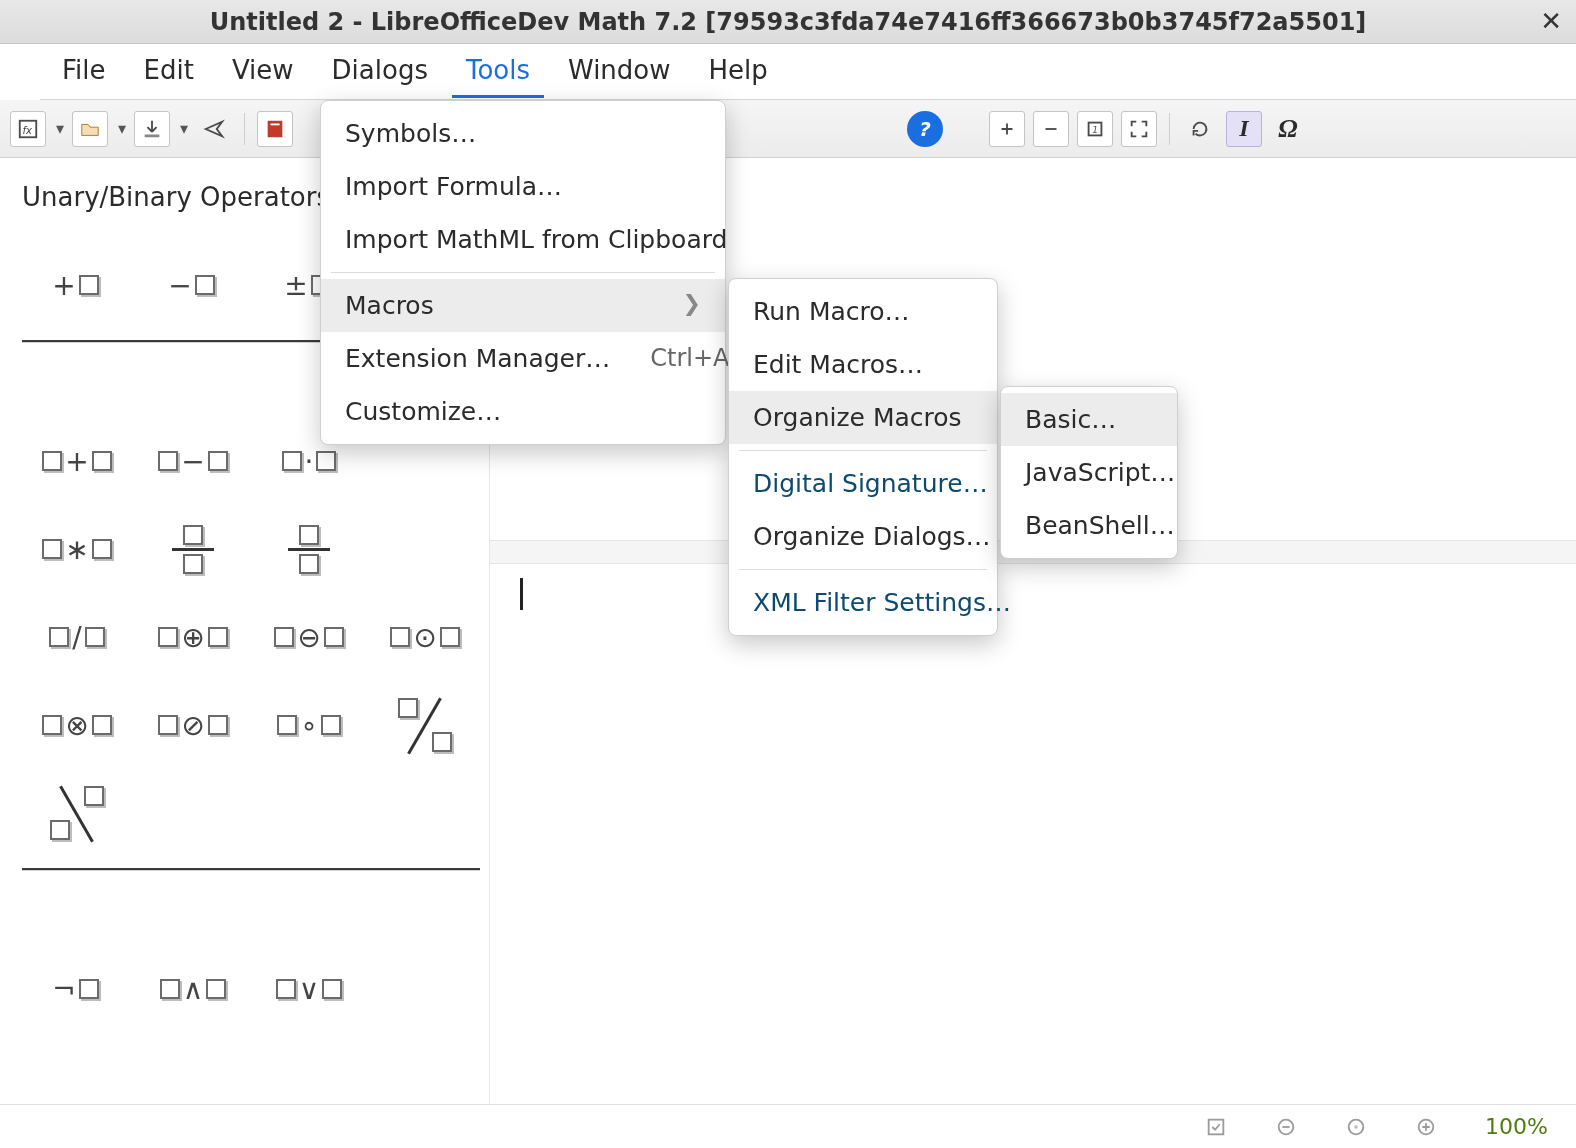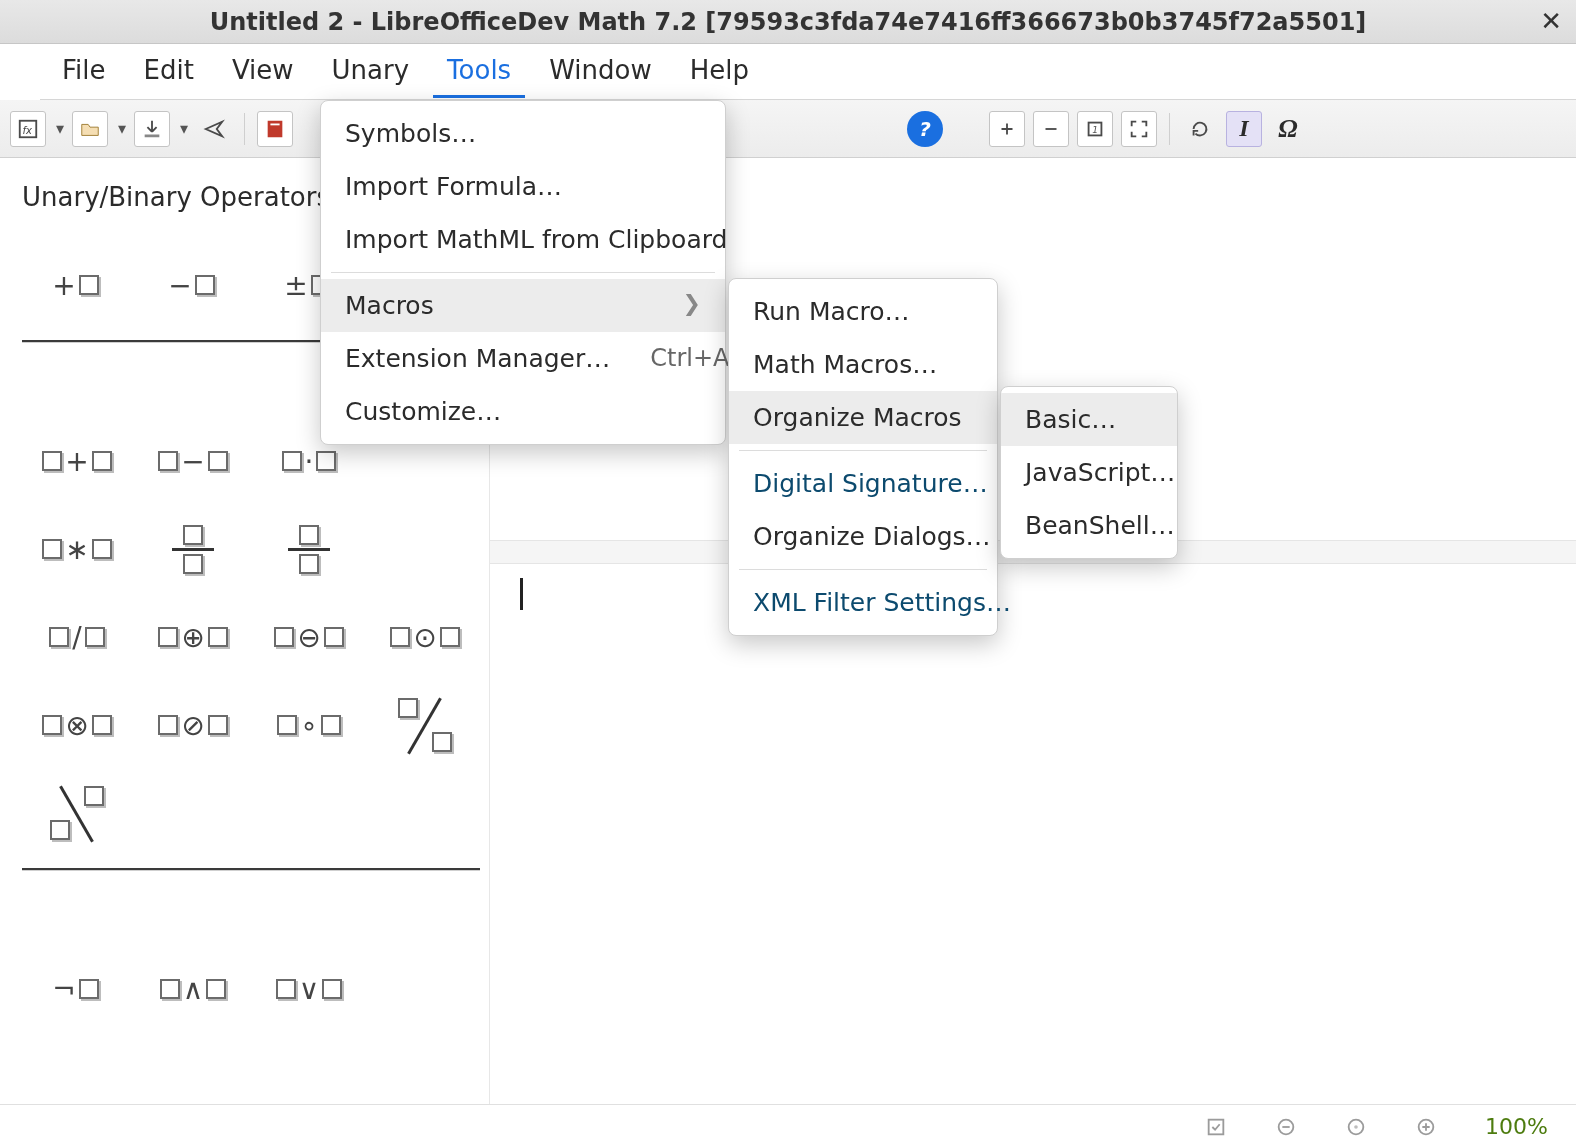--- a/index.html
+++ b/index.html
@@ -70,21 +70,21 @@
 
 <div class="titlebar">
   <div class="title">Untitled 2 - LibreOfficeDev Math 7.2 [79593c3fda74e7416ff366673b0b3745f72a5501]</div>
   <div class="close">✕</div>
 </div>
 
 <div class="menubar">
   <div class="mitem">File</div>
   <div class="mitem">Edit</div>
   <div class="mitem">View</div>
-  <div class="mitem">Unary</div>
+  <div class="mitem">Dialogs</div>
   <div class="mitem active">Tools</div>
   <div class="mitem">Window</div>
   <div class="mitem">Help</div>
 </div>
 
 <div class="toolbar">
   <span class="tbtn">
     <svg viewBox="0 0 24 24">
         <rect x="3" y="3" width="18" height="18" class="icon-stroke"></rect>
         <text x="6" y="17" font-size="11" fill="#444">fx</text>
@@ -282,21 +282,21 @@
   <div class="mi">
       <span>Customize…</span>
     </div>
 </div>
 
 <div class="menu macros">
   <div class="mi">
       <span>Run Macro…</span>
     </div>
   <div class="mi">
-      <span>Math Macros…</span>
+      <span>Edit Macros…</span>
     </div>
   <div class="mi highlight">
     <span>Organize Macros</span>
     <span class="chev">❯</span>
   </div>
   <div class="msep"></div>
   <div class="mi disabled">
       <span>Digital Signature…</span>
     </div>
   <div class="mi">

